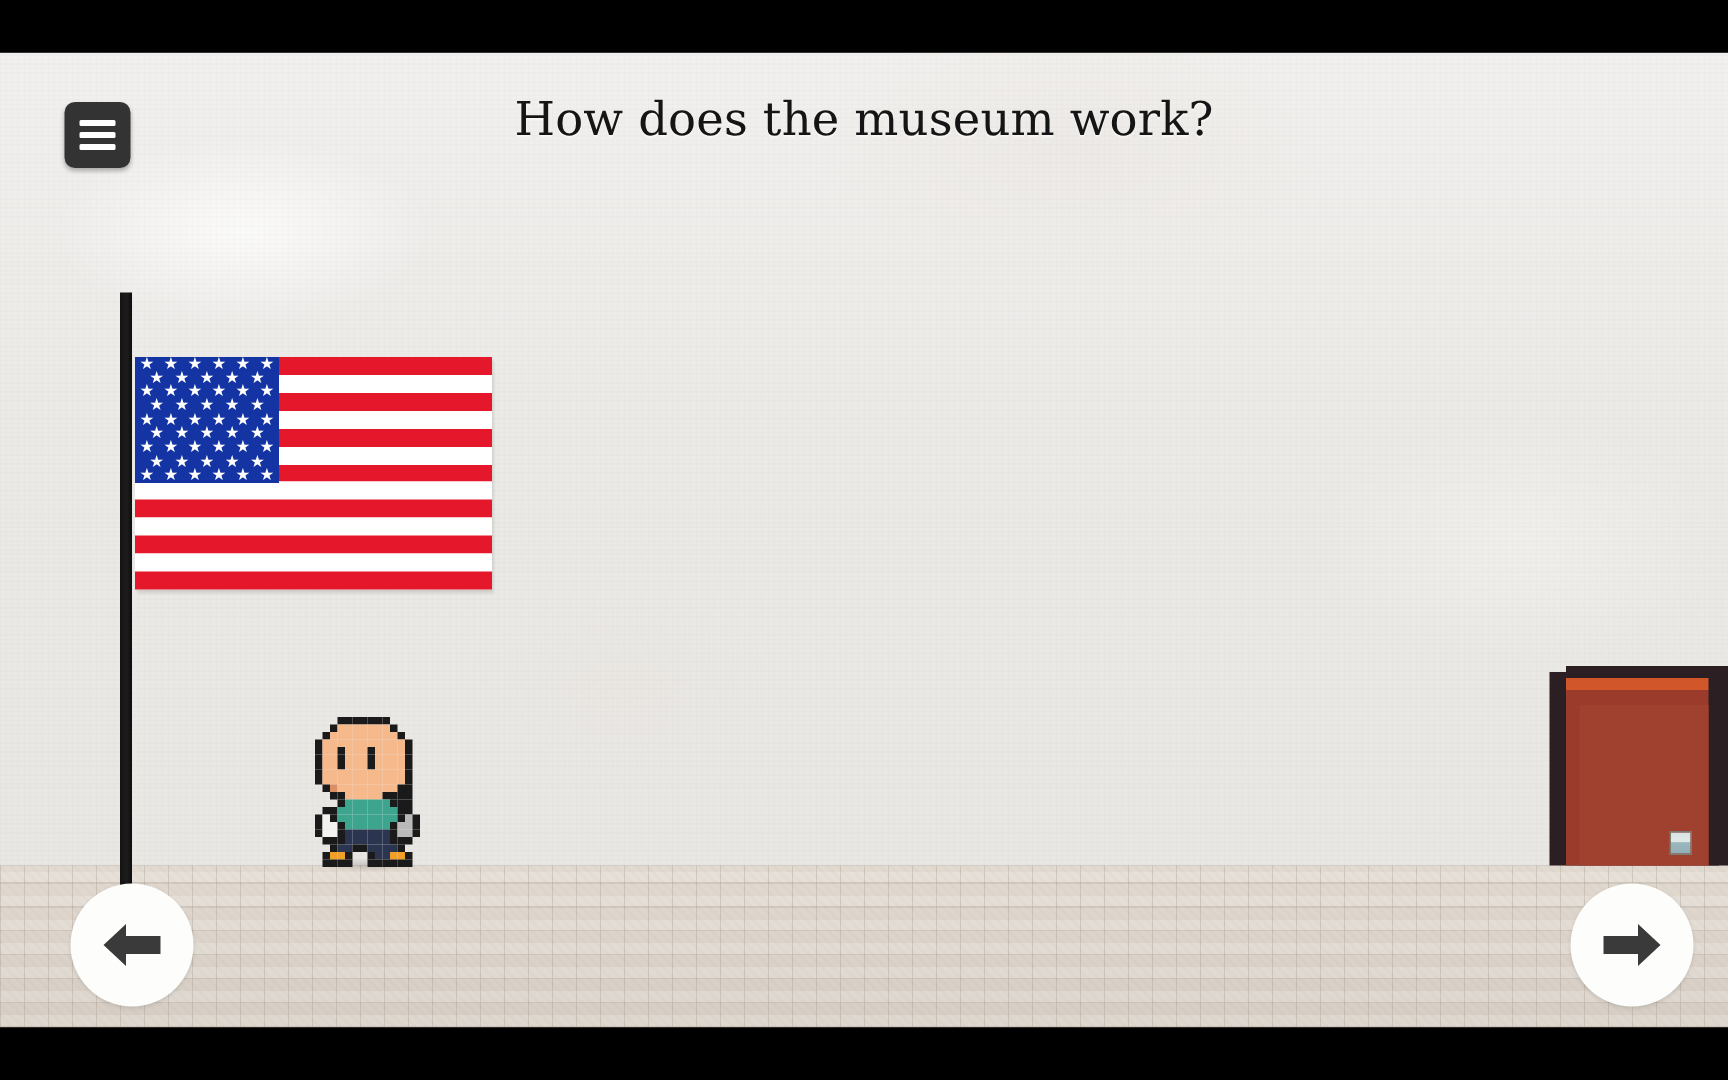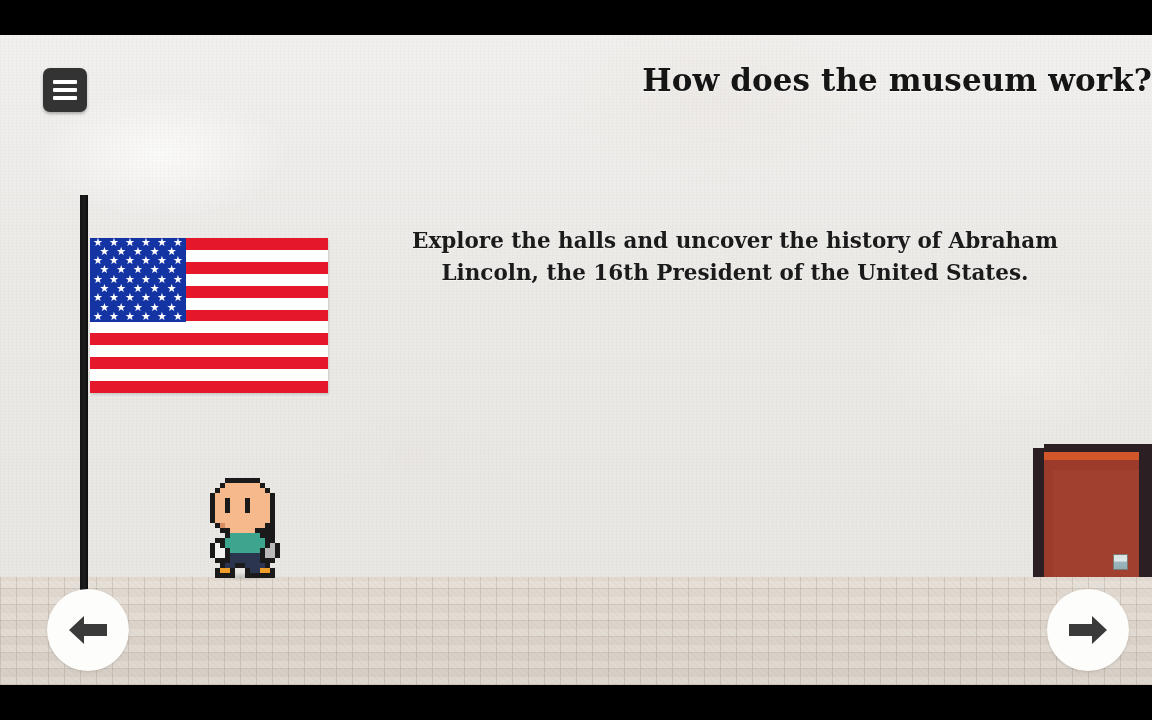--- a/index.html
+++ b/index.html
@@ -120,23 +120,23 @@
     background: #ffffff;
     border-radius: 1px;
   }
 
   
   #page-title {
     position: absolute;
     left: 0;
     top: 27px;
     width: 1152px;
-    text-align: right;
+    text-align: center;
     font-size: 31px;
-    font-weight: bold;
+    font-weight: normal;
     color: #151515;
     letter-spacing: 0.1px;
     text-shadow: 0 1px 1px rgba(255,255,255,0.65);
     font-family: "DejaVu Serif", serif;
     z-index: 25;
   }
 
   #intro-text {
     position: absolute;
     left: 380px;
@@ -327,21 +327,20 @@
 
     <div id="page-title">How does the museum work?</div>
 
     <div id="menu-button">
       <span class="bar"></span>
       <span class="bar"></span>
       <span class="bar"></span>
     </div>
 
     <div id="intro-text">
-      <p class="para first">Explore the halls and uncover the history of Abraham Lincoln, the 16th President of the United States.</p>
     </div>
 
     <div id="flag-group">
       <div id="flag-pole"></div>
       <div id="flag">
         <div id="flag-stripes">
             <div class="stripe red" style="top: 0px; height: 11.9231px; background: rgb(228, 24, 42);"></div>
             <div class="stripe white" style="top: 11.9231px; height: 11.9231px; background: rgb(255, 255, 255);"></div>
             <div class="stripe red" style="top: 23.8462px; height: 11.9231px; background: rgb(228, 24, 42);"></div>
             <div class="stripe white" style="top: 35.7692px; height: 11.9231px; background: rgb(255, 255, 255);"></div>

